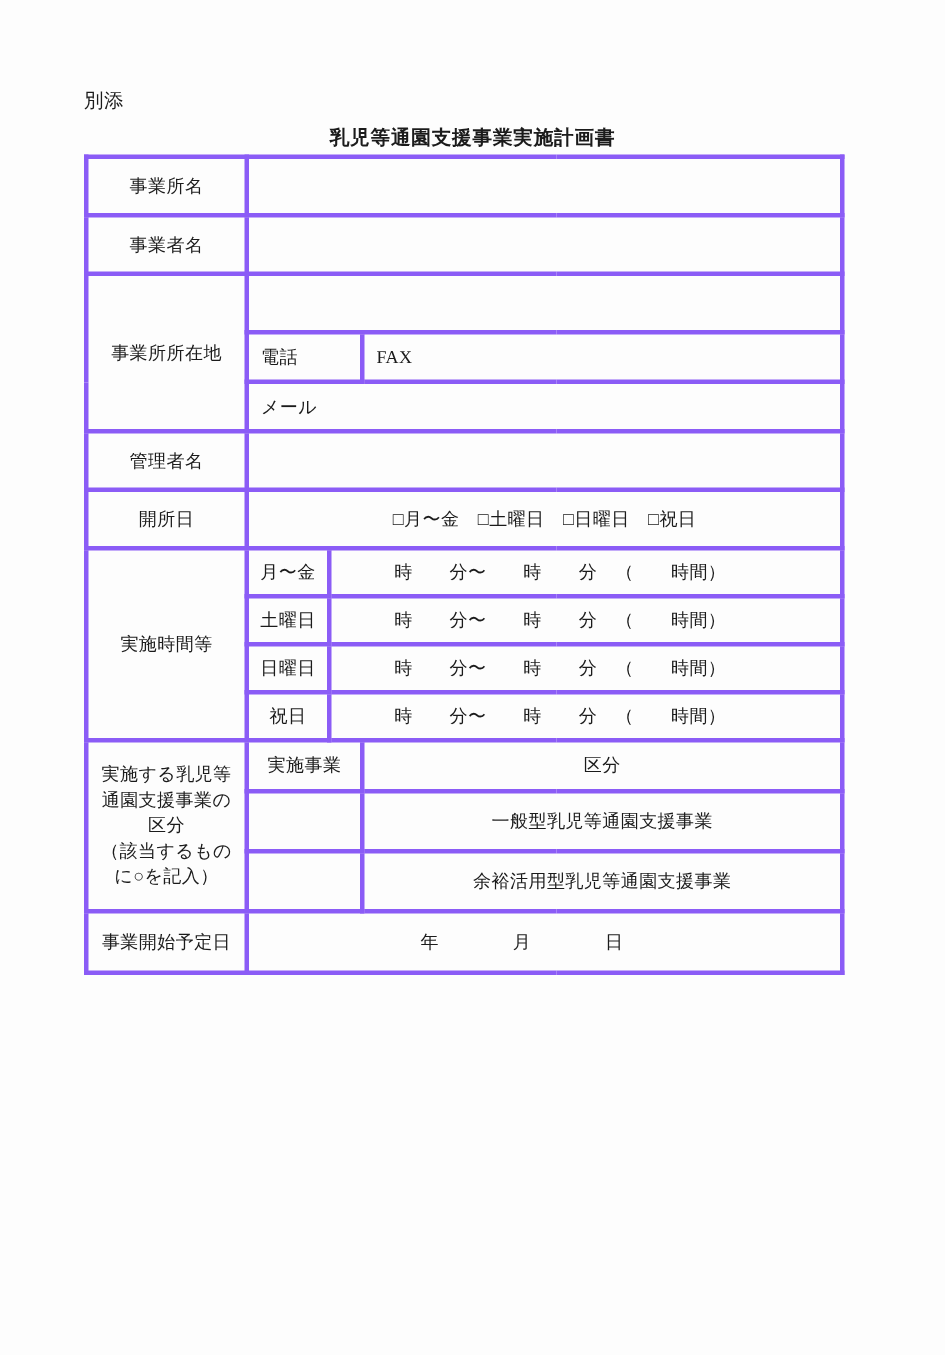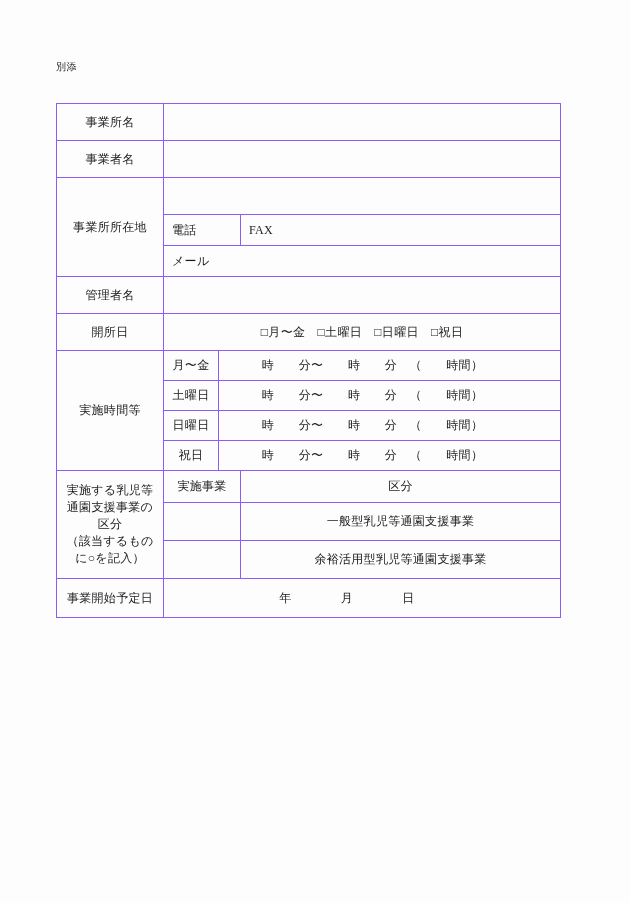--- a/index.html
+++ b/index.html
@@ -22,21 +22,21 @@
     inset: 0;
     background: #fdfdfd;
     overflow: hidden;
   }
 
   
   .attachment-label {
     position: absolute;
     left: 56px;
     top: 58px;
-    font-size: 10px;
+    font-size: 13px;
     line-height: 18px;
     letter-spacing: 0.4px;
     white-space: nowrap;
   }
 
   .doc-title {
     position: absolute;
     left: 0;
     right: 0;
     top: 83px;
@@ -52,21 +52,21 @@
   .form-table {
     position: absolute;
     left: 56px;
     top: 103px;
     width: 504px;
     border-collapse: collapse;
     table-layout: fixed;
     background: #fdfdfd;
   }
   .form-table td {
-    border: 1px solid #8b5cf6;
+    border: 3px solid #8b5cf6;
     font-size: 12px;
     line-height: 17px;
     letter-spacing: 0.3px;
     padding: 0 6px;
     vertical-align: middle;
     background: #fdfdfd;
   }
 
   
   td.lbl {
@@ -126,20 +126,21 @@
     padding-right: 30px;
   }
 </style>
 </head>
 <body>
 
 <div class="page">
 
   <div class="attachment-label">別添</div>
 
+  <div class="doc-title">乳児等通園支援事業実施計画書</div>
 
   <table class="form-table">
     <colgroup>
       <col style="width:107px">
       <col style="width:55px">
       <col style="width:22px">
       <col style="width:129px">
       <col style="width:191px">
     </colgroup>
     <tbody>

